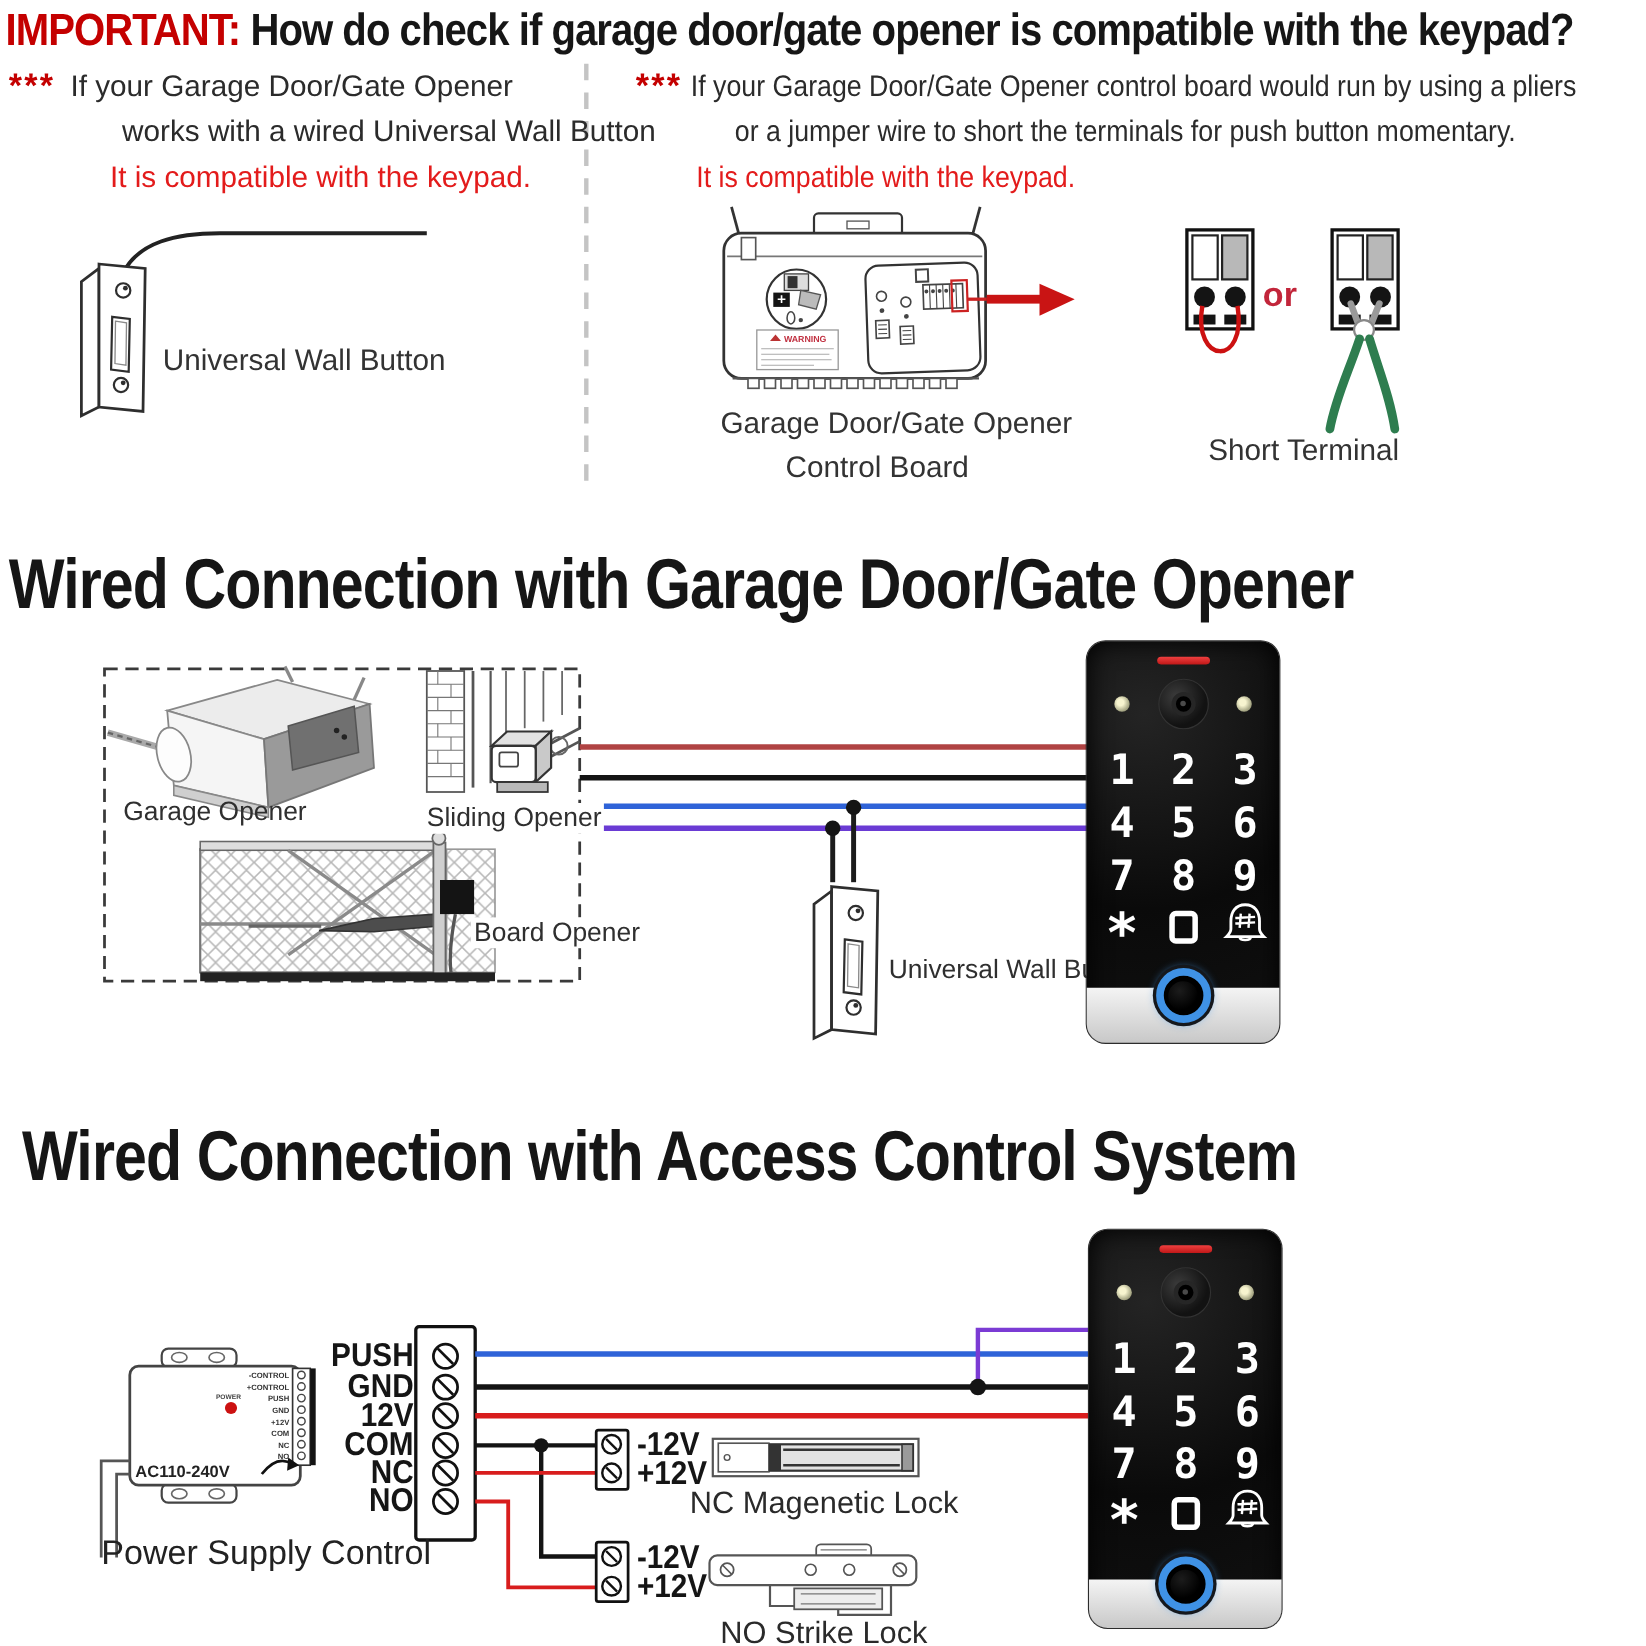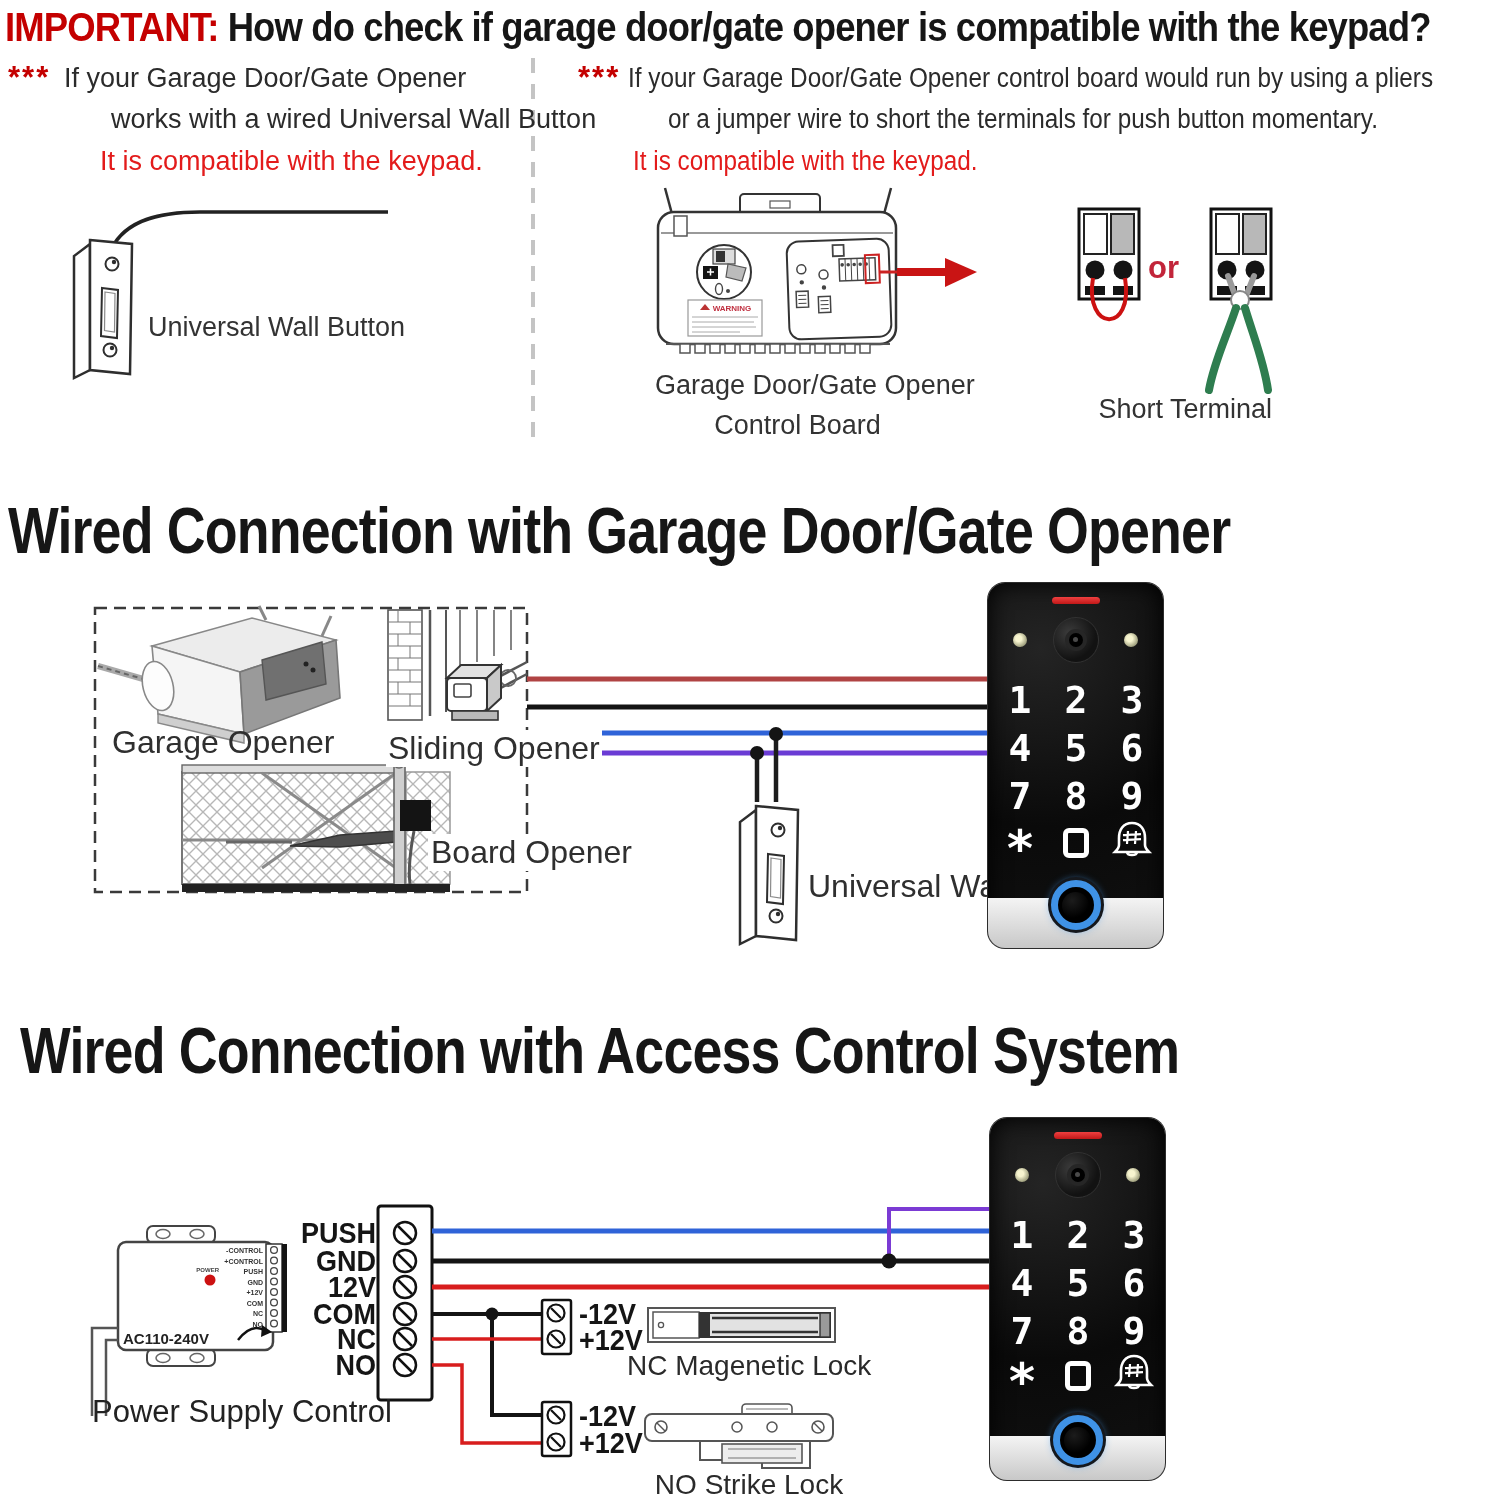--- a/index.html
+++ b/index.html
@@ -7,21 +7,21 @@
   body{font-family:"Liberation Sans","DejaVu Sans",sans-serif;color:#222;position:relative;}
   .abs{position:absolute;white-space:nowrap;}
   .hdr{top:4px;left:5px;font-size:41px;font-weight:bold;letter-spacing:-1px;transform:scaleX(.89);transform-origin:left top;}
   .hdr .imp{color:#c40000;}
   .hdr .rest{color:#161616;}
   .stars{font-size:31px;font-weight:bold;color:#c40000;letter-spacing:2px;}
   .bodytxt{font-size:27px;color:#2b2b2b;}
   .cond{transform:scaleX(.9);transform-origin:left top;}
   .redtxt{color:#e31b1b;}
   .cap{font-size:27px;color:#333;}
-  .smallcap{font-size:32px;color:#2f2f2f;}
+  .smallcap{font-size:24px;color:#2f2f2f;}
   .sect{font-size:64px;font-weight:bold;color:#161616;letter-spacing:-1px;transform:scaleX(.84);transform-origin:left top;}
   .pinlbl{font-size:30px;font-weight:bold;color:#151515;width:126px;text-align:right;transform:scaleX(.9);transform-origin:right top;}
   .vlbl{font-size:30px;font-weight:bold;color:#151515;transform:scaleX(.9);transform-origin:left top;}
   .lockcap{font-size:28px;color:#2a2a2a;text-align:center;}
   .or{font-size:31px;color:#c2253a;font-weight:bold;}
   
   .keypad{position:absolute;width:175px;border-radius:17px;background:radial-gradient(circle at 30% 18%,#242424,#0a0a0a 55%,#111 100%);box-shadow:inset 0 0 22px #000,0 0 0 1px #2c2c2c;}
   .kp-red{position:absolute;left:50%;transform:translateX(-50%);top:14px;width:48px;height:7px;border-radius:4px;background:linear-gradient(#f04040,#c01818);}
   .kp-cam{position:absolute;left:50%;top:57px;width:46px;height:46px;transform:translate(-50%,-50%);border-radius:50%;background:radial-gradient(circle at 35% 35%,#3c3c3c,#121212 65%);border:1px solid #323232;display:flex;align-items:center;justify-content:center;}
   .kp-cam .lens{width:22px;height:22px;border-radius:50%;background:#000;border:4px solid #262626;position:relative;}

